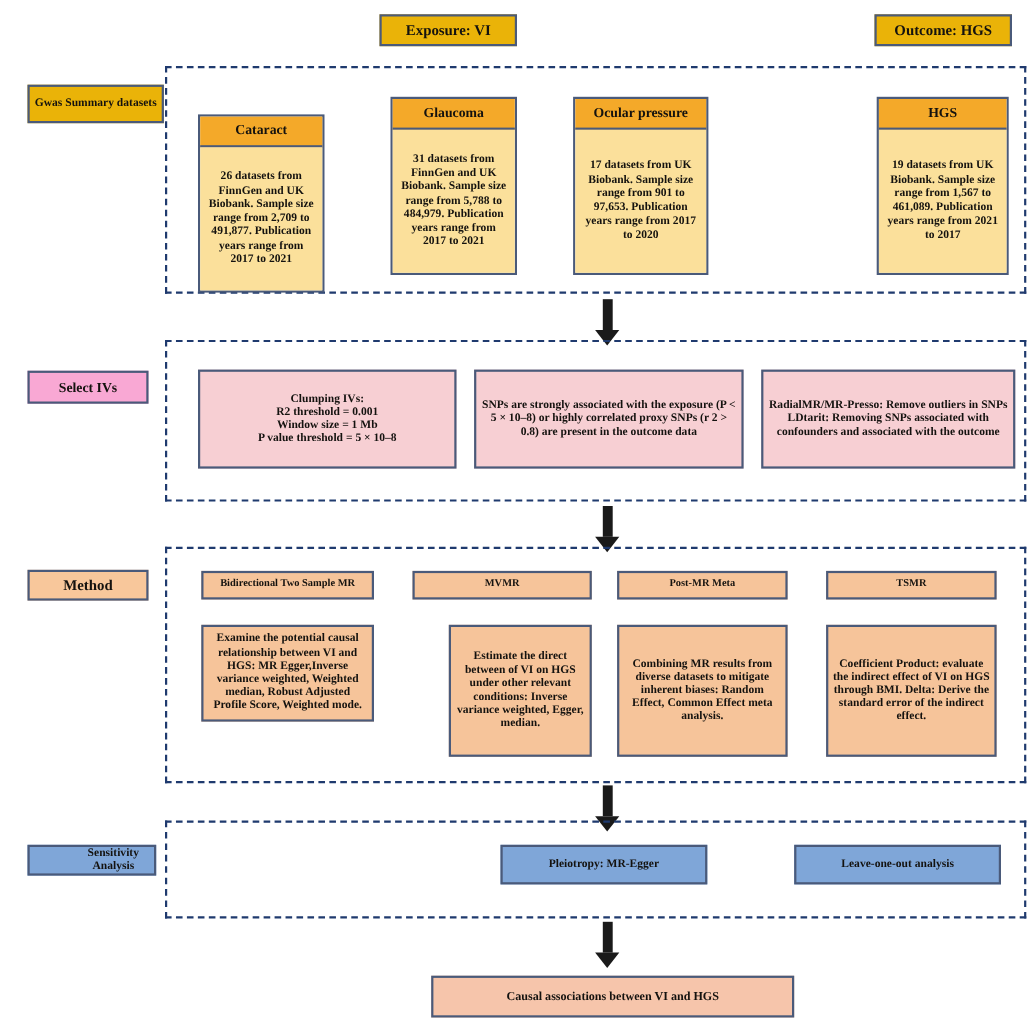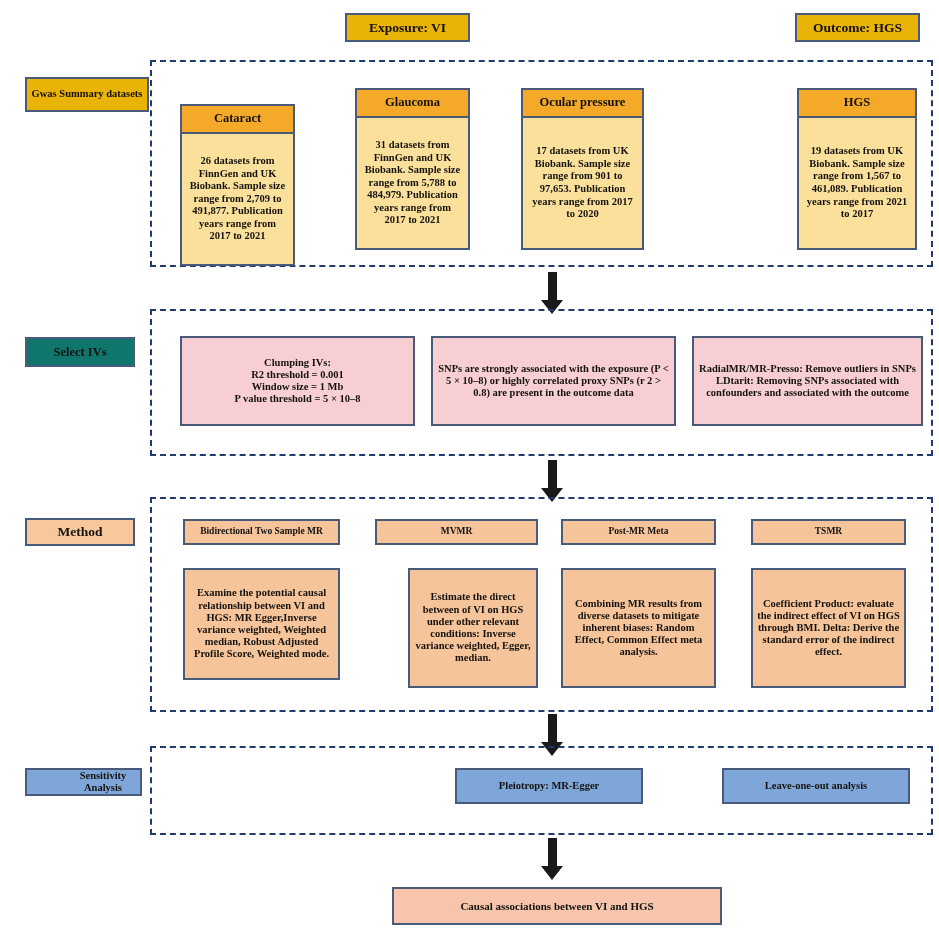--- a/index.html
+++ b/index.html
@@ -35,21 +35,21 @@
   .dash-group {
     position: absolute;
     box-sizing: border-box;
     border: 2px dashed #1f3a6e;
     background: transparent;
   }
   
   .amber      { background: #eab308; }
   .amber-hdr  { background: #f4a929; }
   .cream      { background: #fbe09b; }
-  .pink       { background: #0f766e; justify-content: center; }
+  .pink       { background: #f9a8d4; justify-content: center; }
   .pink-soft  { background: #f7cfd3; }
   .peach      { background: #f8c79b; }
   .peach-deep { background: #f6c49a; }
   .blue       { background: #7fa6d8; }
   .salmon     { background: #f6c5ab; }
 
   .stack {
     position: absolute;
     box-sizing: border-box;
     border: 2px solid #4a5a7a;
@@ -179,21 +179,21 @@
 
   <div class="box peach t13" style="left:25px; top:518px; width:110px; height:28px;">
     <span>Method</span>
   </div>
 
   <div class="dash-group" style="left:150px; top:497px; width:783px; height:215px;"></div>
 
   <div class="box peach-deep t9" style="left:183px; top:519px; width:157px; height:26px;">
     <span>Bidirectional Two Sample MR</span>
   </div>
-  <div class="box peach-deep t10" style="left:183px; top:568px; width:157px; height:112px;">
+  <div class="box peach-deep t10" style="left:183px; top:568px; width:157px; height:88px;">
     <span>Examine the potential causal relationship between VI and HGS: MR Egger,Inverse variance weighted, Weighted median, Robust Adjusted Profile Score, Weighted mode.</span>
   </div>
 
   <div class="box peach-deep t9" style="left:375px; top:519px; width:163px; height:26px;">
     <span>MVMR</span>
   </div>
   <div class="box peach-deep t10" style="left:408px; top:568px; width:130px; height:120px;">
     <span>Estimate the direct between of VI on HGS under other relevant conditions: Inverse variance weighted, Egger, median.</span>
   </div>
 

